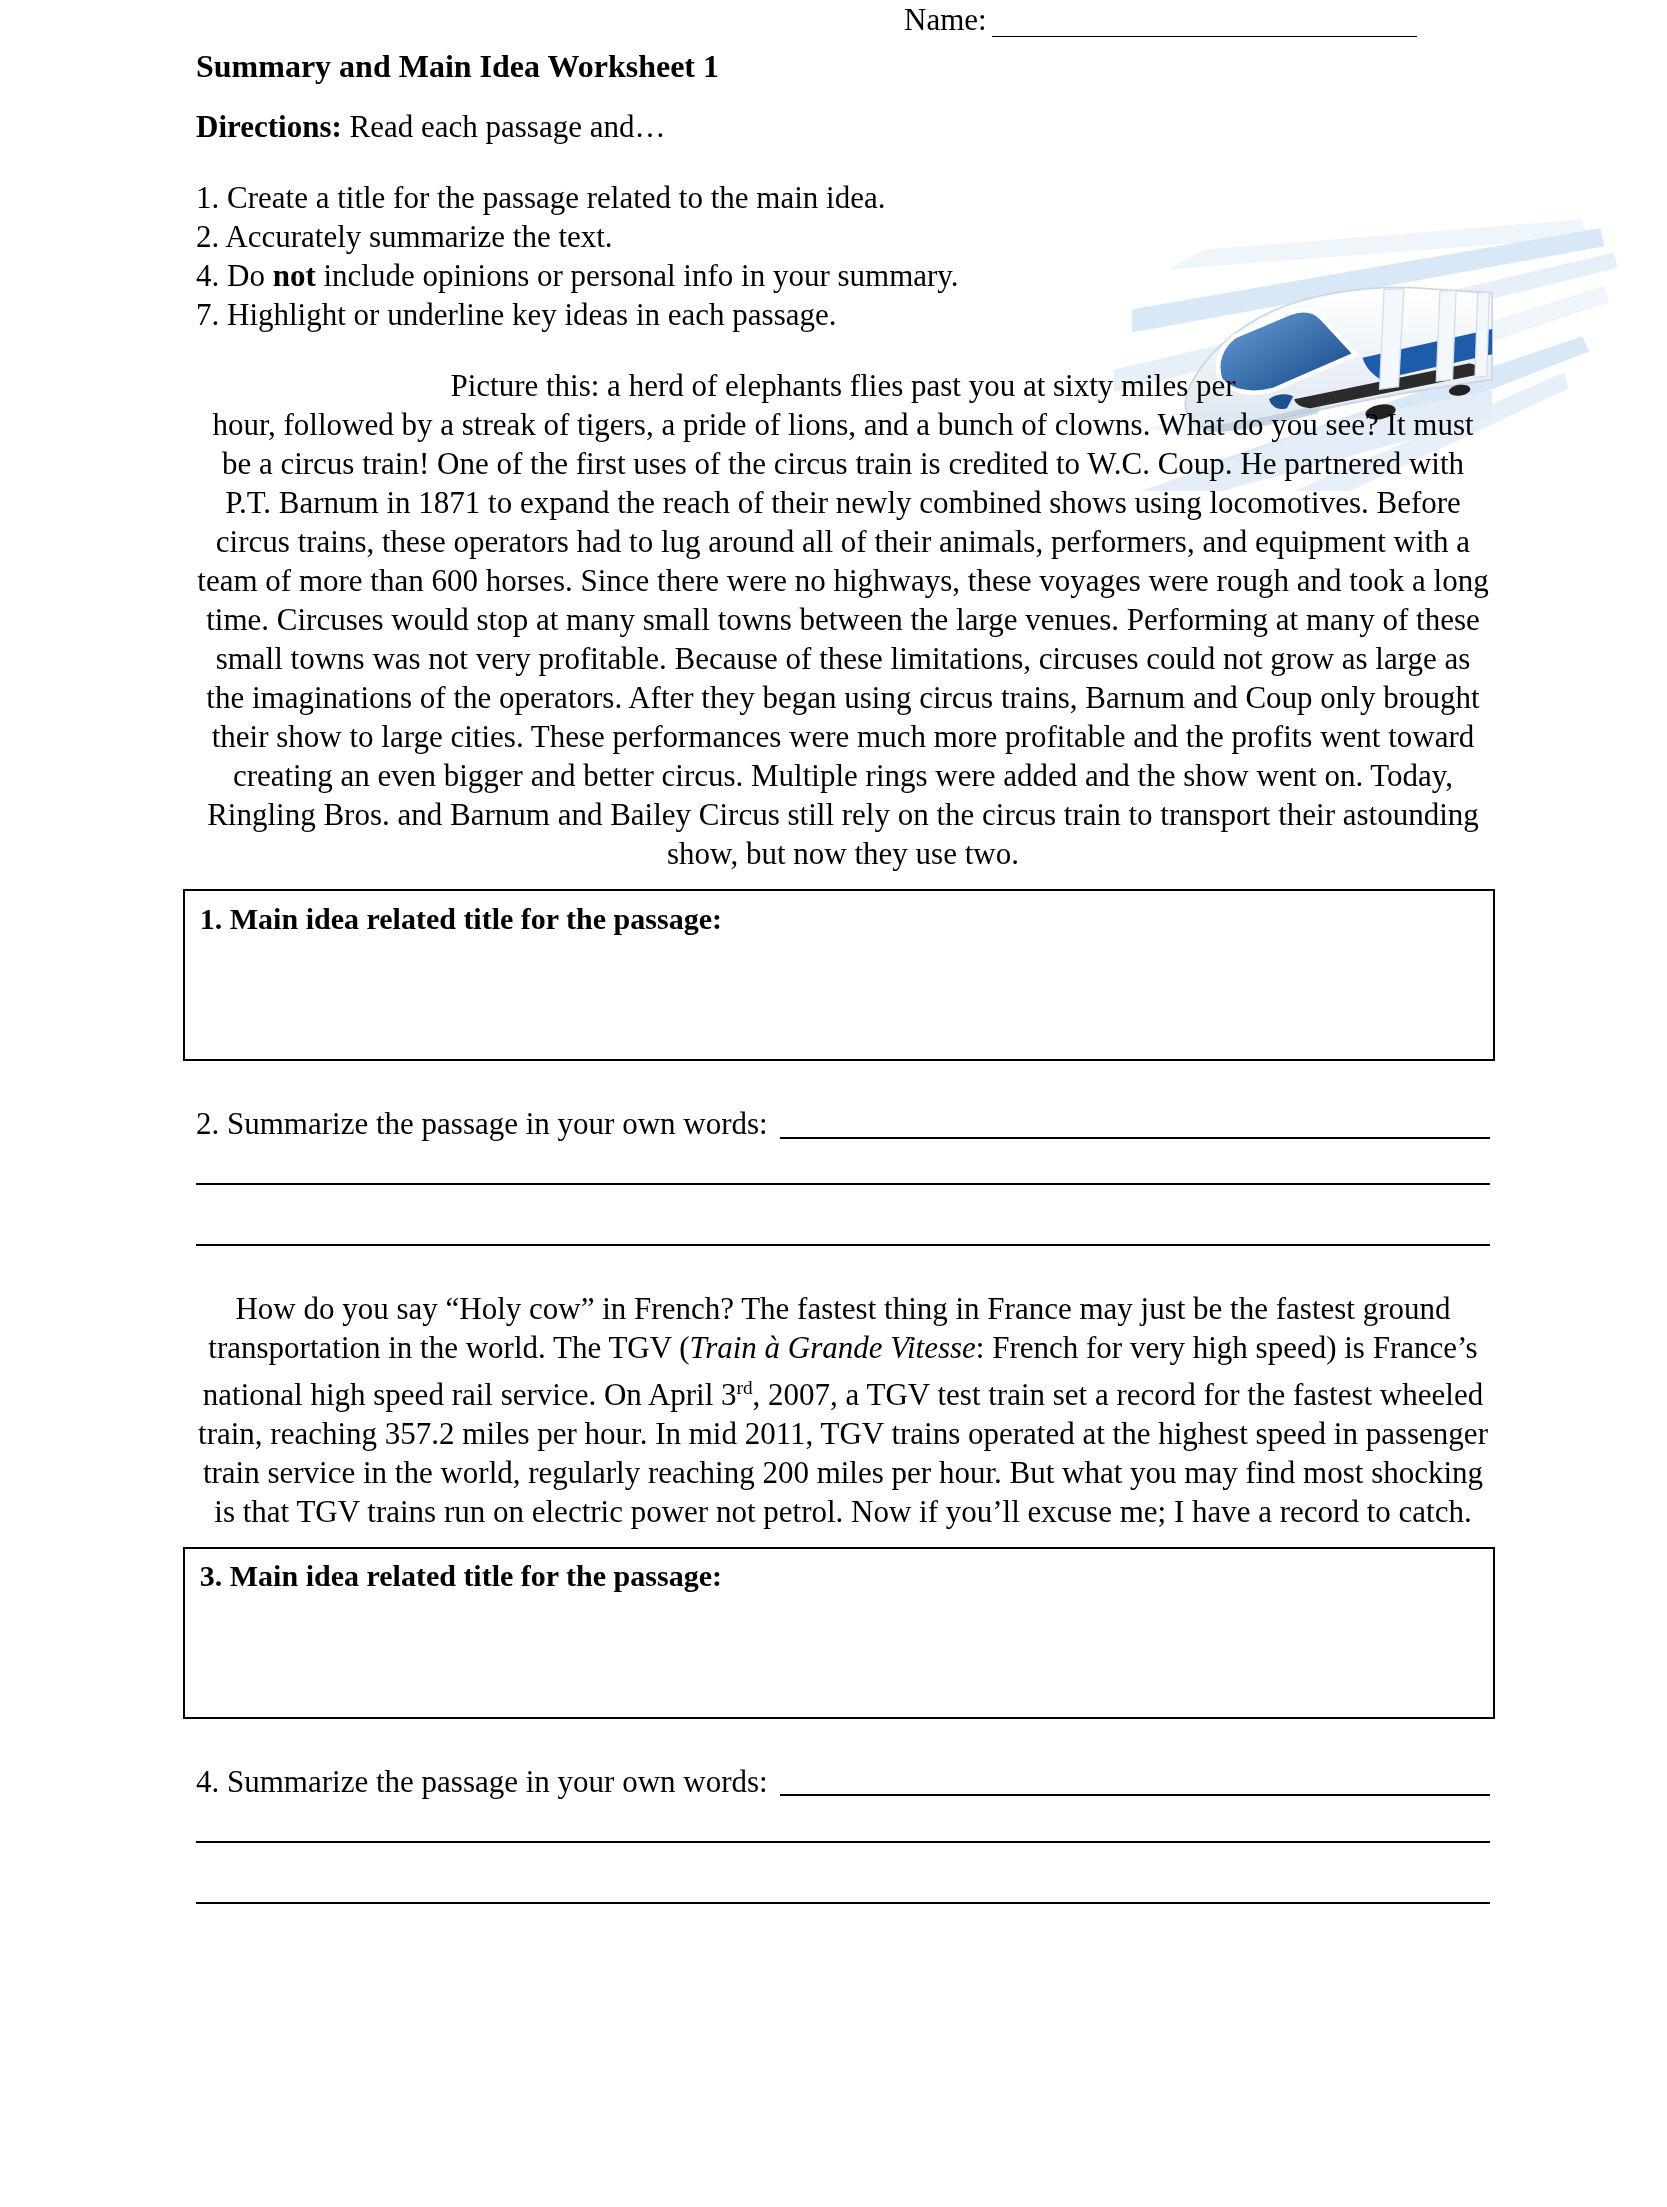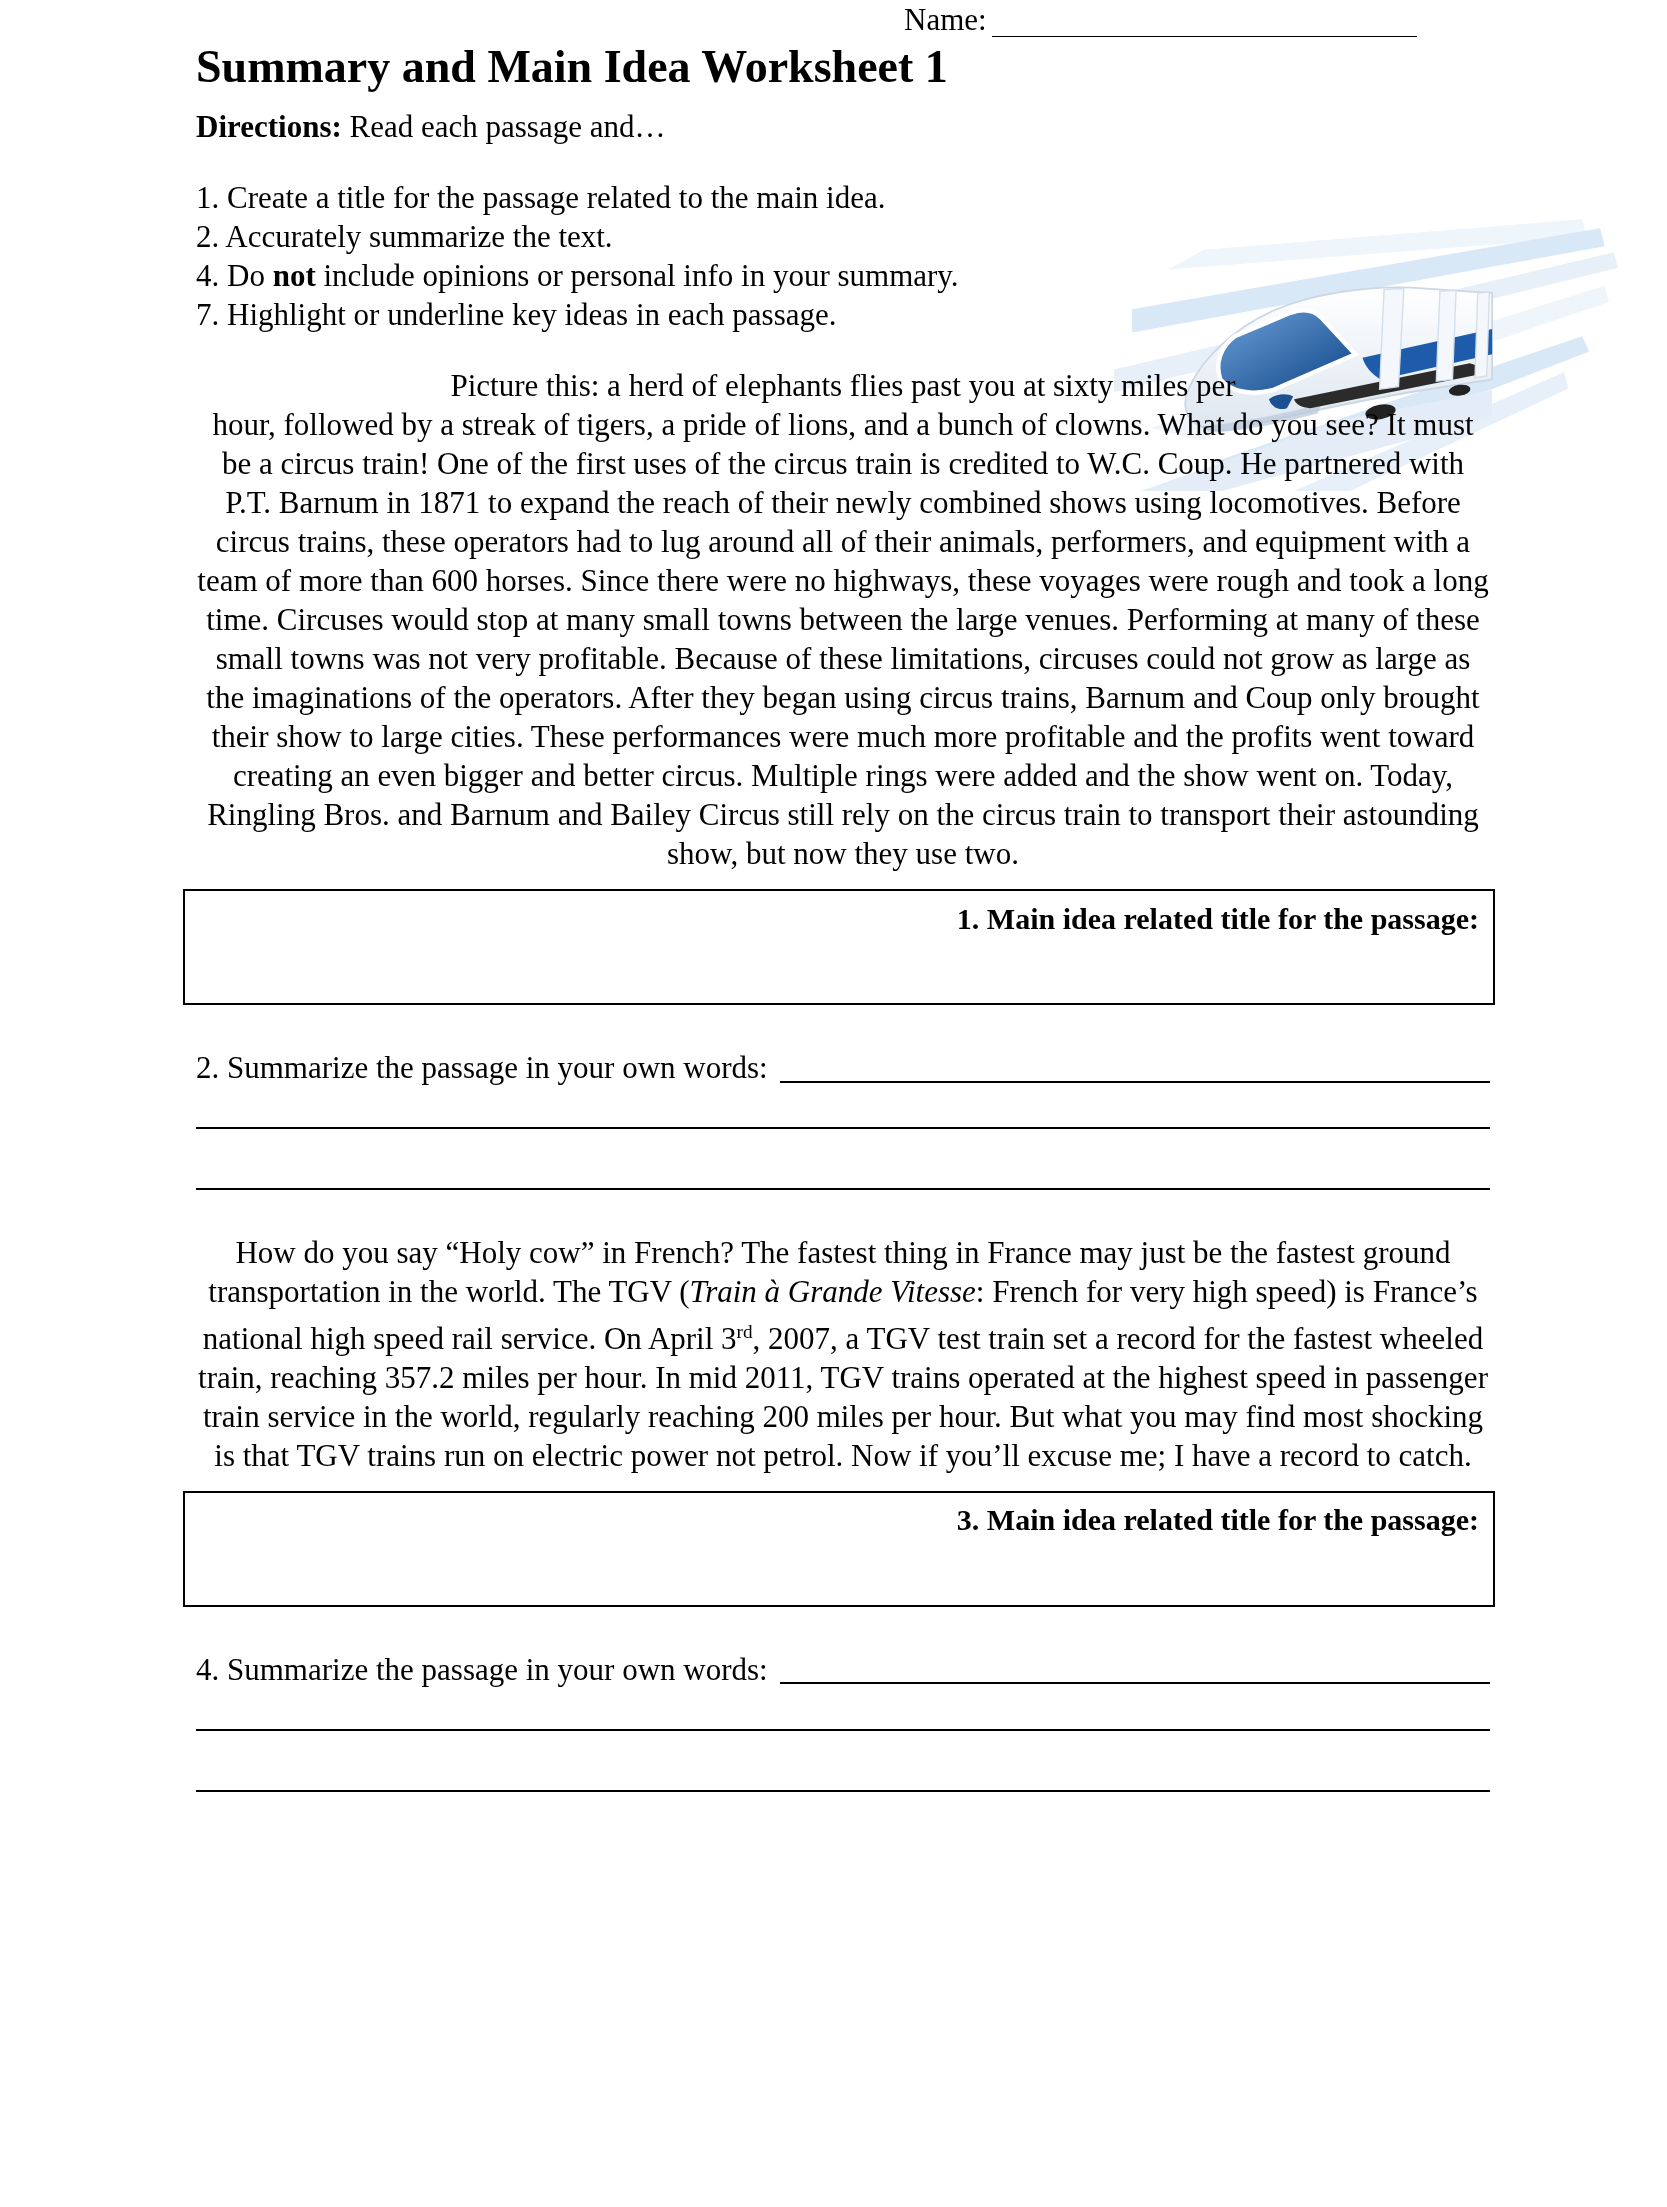--- a/index.html
+++ b/index.html
@@ -11,36 +11,35 @@
     overflow:hidden;
   }
   .content { margin:0 178px 0 196px; position:relative; z-index:2; }
 
   .name-row { padding-left:708px; white-space:nowrap; }
   .name-line {
     display:inline-block; width:425px; height:31px;
     border-bottom:1.8px solid #000; vertical-align:-7.2px; margin-left:5.4px;
   }
 
-  .page-title { font-size:46px; line-height:45px; font-weight:bold; margin-top:5.4px; }
+  .page-title { font-size:32px; line-height:45px; font-weight:bold; margin-top:5.4px; }
   .directions { margin-top:18px; }
   .bold { font-weight:bold; }
 
   .dir-list { margin-top:32px; }
   .dir-item { }
 
   .passage { margin-top:32px; text-align:center; }
   .passage-2 { margin-top:43px; }
   sup { font-size:0.62em; }
 
   .answer-box {
     box-sizing:border-box; border:2.7px solid #000;
-    height:116px; margin-top:16px; margin-left:-12.6px; margin-right:-5.4px;
+    height:172px; margin-top:16px; margin-left:-12.6px; margin-right:-5.4px;
     padding:7.2px 14.4px;
-    text-align:right;
   }
   .box-label { font-weight:bold; font-size:30px; }
 
   .q-row { display:flex; align-items:center; margin-top:43px; }
   .q-row .q-label { white-space:nowrap; }
   .fill-line { flex:1 1 auto; height:32px; border-bottom:2.7px solid #000; margin-left:12.6px; margin-bottom:3.6px; }
 
   .write-line { border-bottom:2.7px solid #000; }
   .wl-a { height:40px; }
   .wl-b { height:59px; }

